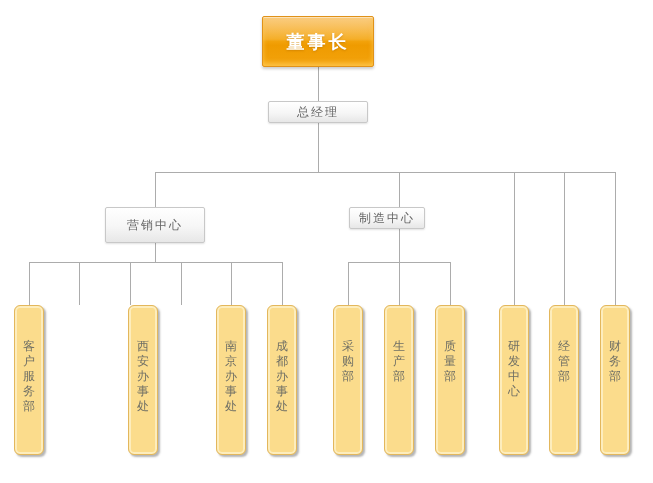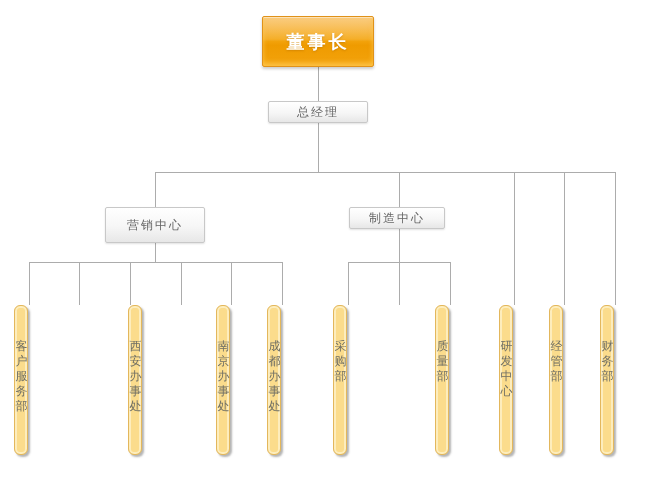--- a/index.html
+++ b/index.html
@@ -49,21 +49,21 @@
     background: linear-gradient(180deg, #ffffff 0%, #f6f6f6 55%, #e7e7e7 100%);
     box-shadow: 0 1px 2px rgba(0,0,0,0.12);
     color: #666666;
     font-size: 12px;
     letter-spacing: 2px;
   }
 
   
   .leaf-node {
     display: block;
-    width: 14px;
+    width: 30px;
     height: 150px;
     top: 305px;
     padding-top: 33px;
     border-radius: 6px;
     border: 1px solid #e3b75c;
     background: #fbdc8c;
     box-shadow:
       inset 0 0 0 2px rgba(253,240,198,0.85),
       2px 2px 2px rgba(90,90,90,0.45);
     color: #6f6f65;
@@ -109,39 +109,42 @@
     <span>董事长</span>
   </div>
 
   <div class="node mid-node" style="left:268px;top:101px;width:100px;height:22px">
     <span>总经理</span>
   </div>
 
   <div class="node mid-node" style="left:105px;top:207px;width:100px;height:36px">
     <span>营销中心</span>
   </div>
-  <div class="node mid-node" style="left:349px;top:207px;width:96px;height:22px">
+  <div class="node mid-node" style="left:349px;top:207px;width:76px;height:22px">
     <span>制造中心</span>
   </div>
 
   <div class="node leaf-node" style="left:14px">
     <span class="vtext">客户服务部</span>
   </div>
   <div class="node leaf-node" style="left:128px">
     <span class="vtext">西安办事处</span>
   </div>
   <div class="node leaf-node" style="left:216px">
     <span class="vtext">南京办事处</span>
   </div>
   <div class="node leaf-node" style="left:267px">
     <span class="vtext">成都办事处</span>
   </div>
   <div class="node leaf-node" style="left:333px">
     <span class="vtext">采购部</span>
   </div>
+  <div class="node leaf-node" style="left:384px">
+    <span class="vtext">生产部</span>
+  </div>
   <div class="node leaf-node" style="left:499px">
     <span class="vtext">研发中心</span>
   </div>
   <div class="node leaf-node" style="left:435px">
     <span class="vtext">质量部</span>
   </div>
   <div class="node leaf-node" style="left:549px">
     <span class="vtext">经管部</span>
   </div>
   <div class="node leaf-node" style="left:600px">

